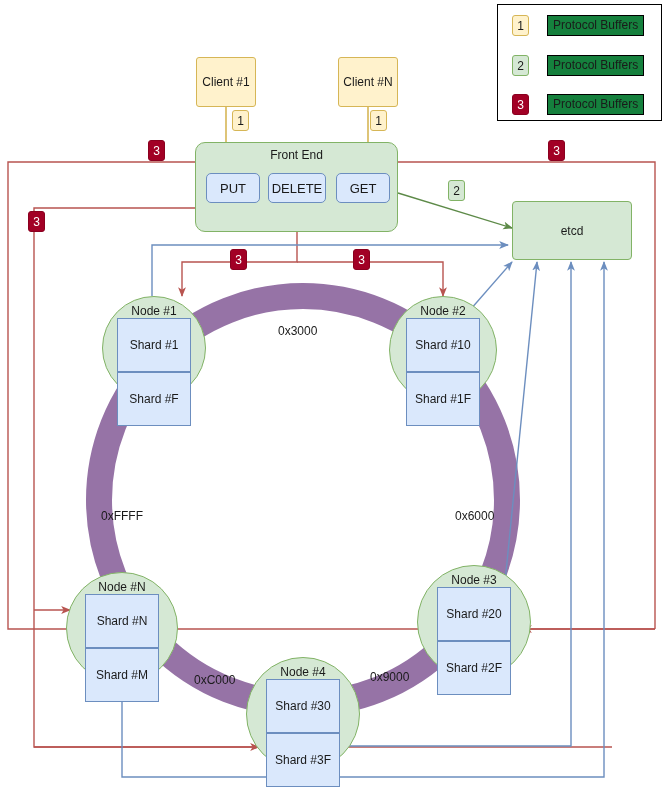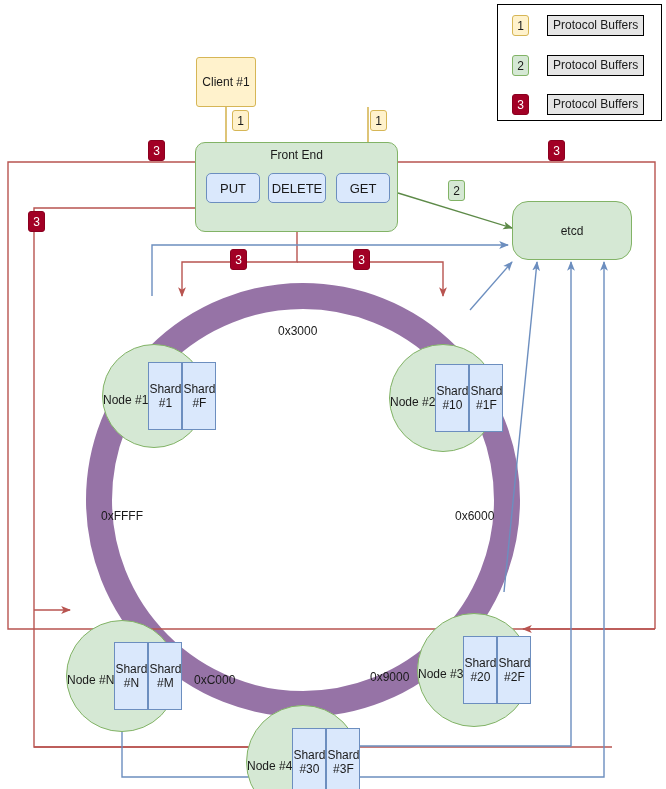--- a/index.html
+++ b/index.html
@@ -3,21 +3,21 @@
 <meta charset="utf-8">
 <style>
   html,body{margin:0;padding:0;background:#ffffff;}
   body{font-family:"Liberation Sans", sans-serif;}
   #stage{position:relative;width:666px;height:789px;overflow:hidden;background:#fff;}
   #wires{position:absolute;left:0;top:0;width:666px;height:789px;}
   .node{
     position:absolute;border-radius:50%;
     background:#d5e8d4;border:1px solid #82b366;
     box-sizing:border-box;
-    display:flex;flex-direction:row;align-items:center;margin-top:48px;
+    display:flex;flex-direction:column;align-items:center;
   }
   .node-title{font-size:12px;color:#1a1a1a;margin-top:7px;line-height:14px;white-space:nowrap;}
   .shard{
     background:#dae8fc;border:1px solid #6c8ebf;
     font-size:12px;color:#1a1a1a;line-height:14px;
     padding:19px 0;text-align:center;width:74px;box-sizing:border-box;
   }
   .shard-dots{
     height:16px;width:2px;margin:0 auto;
     background-image:linear-gradient(#8a8a8a 50%, rgba(255,255,255,0) 0%);
@@ -38,21 +38,21 @@
     box-sizing:border-box;
   }
   .client{
     position:absolute;background:#fff2cc;border:1px solid #d6b656;
     border-radius:3px;font-size:12px;color:#1a1a1a;
     display:flex;align-items:center;justify-content:center;
     box-sizing:border-box;
   }
   .etcd{
     position:absolute;background:#d5e8d4;border:1px solid #82b366;
-    border-radius:16px;font-size:12px;color:#1a1a1a;
+    border-radius:4px;font-size:12px;color:#1a1a1a;
     display:flex;align-items:center;justify-content:center;
     box-sizing:border-box;
   }
   .hexlabel{position:absolute;font-size:12px;color:#1a1a1a;white-space:nowrap;}
   .badge{
     position:absolute;width:17px;height:21px;border-radius:3px;
     font-size:12px;display:flex;align-items:center;justify-content:center;
     box-sizing:border-box;
   }
   .badge-1{background:#fff2cc;border:1px solid #d6b656;color:#1a1a1a;}
@@ -61,21 +61,21 @@
   .legend{
     position:absolute;background:#ffffff;border:1px solid #000000;
     box-sizing:border-box;
   }
   .legend-row{position:absolute;display:flex;align-items:center;}
   .legend-badge{
     width:17px;height:21px;border-radius:3px;font-size:12px;
     display:flex;align-items:center;justify-content:center;box-sizing:border-box;
   }
   .legend-text{
-    margin-left:18px;border:1px solid #000;background:#e5e5e5;
+    margin-left:18px;border:1px solid #000;background:#15803d;
     font-size:12px;color:#1a1a1a;padding:2px 5px;line-height:15px;
     white-space:nowrap;box-sizing:border-box;
   }
 </style>
 </head>
 <body>
 
 <div id="stage">
 
   <svg id="wires" viewBox="0 0 666 789" width="666" height="789">
@@ -132,20 +132,21 @@
       <span class="legend-badge badge-2">2</span>
       <span class="legend-text">Protocol Buffers</span>
     </div>
     <div class="legend-row" style="left:14px;top:89px;">
       <span class="legend-badge badge-3">3</span>
       <span class="legend-text">Protocol Buffers</span>
     </div>
   </div>
 
   <div class="client" style="left:196px;top:57px;width:60px;height:50px;">Client #1</div>
+  <div class="client" style="left:338px;top:57px;width:60px;height:50px;">Client #N</div>
 
   <div class="badge badge-1" style="left:232px;top:110px;">1</div>
   <div class="badge badge-1" style="left:370px;top:110px;">1</div>
 
   <div class="frontend" style="left:195px;top:142px;width:203px;height:90px;">
     <div class="frontend-title">Front End</div>
     <div class="verb" style="left:10px;top:30px;width:54px;height:30px;">PUT</div>
     <div class="verb" style="left:72px;top:30px;width:58px;height:30px;">DELETE</div>
     <div class="verb" style="left:140px;top:30px;width:54px;height:30px;">GET</div>
   </div>

